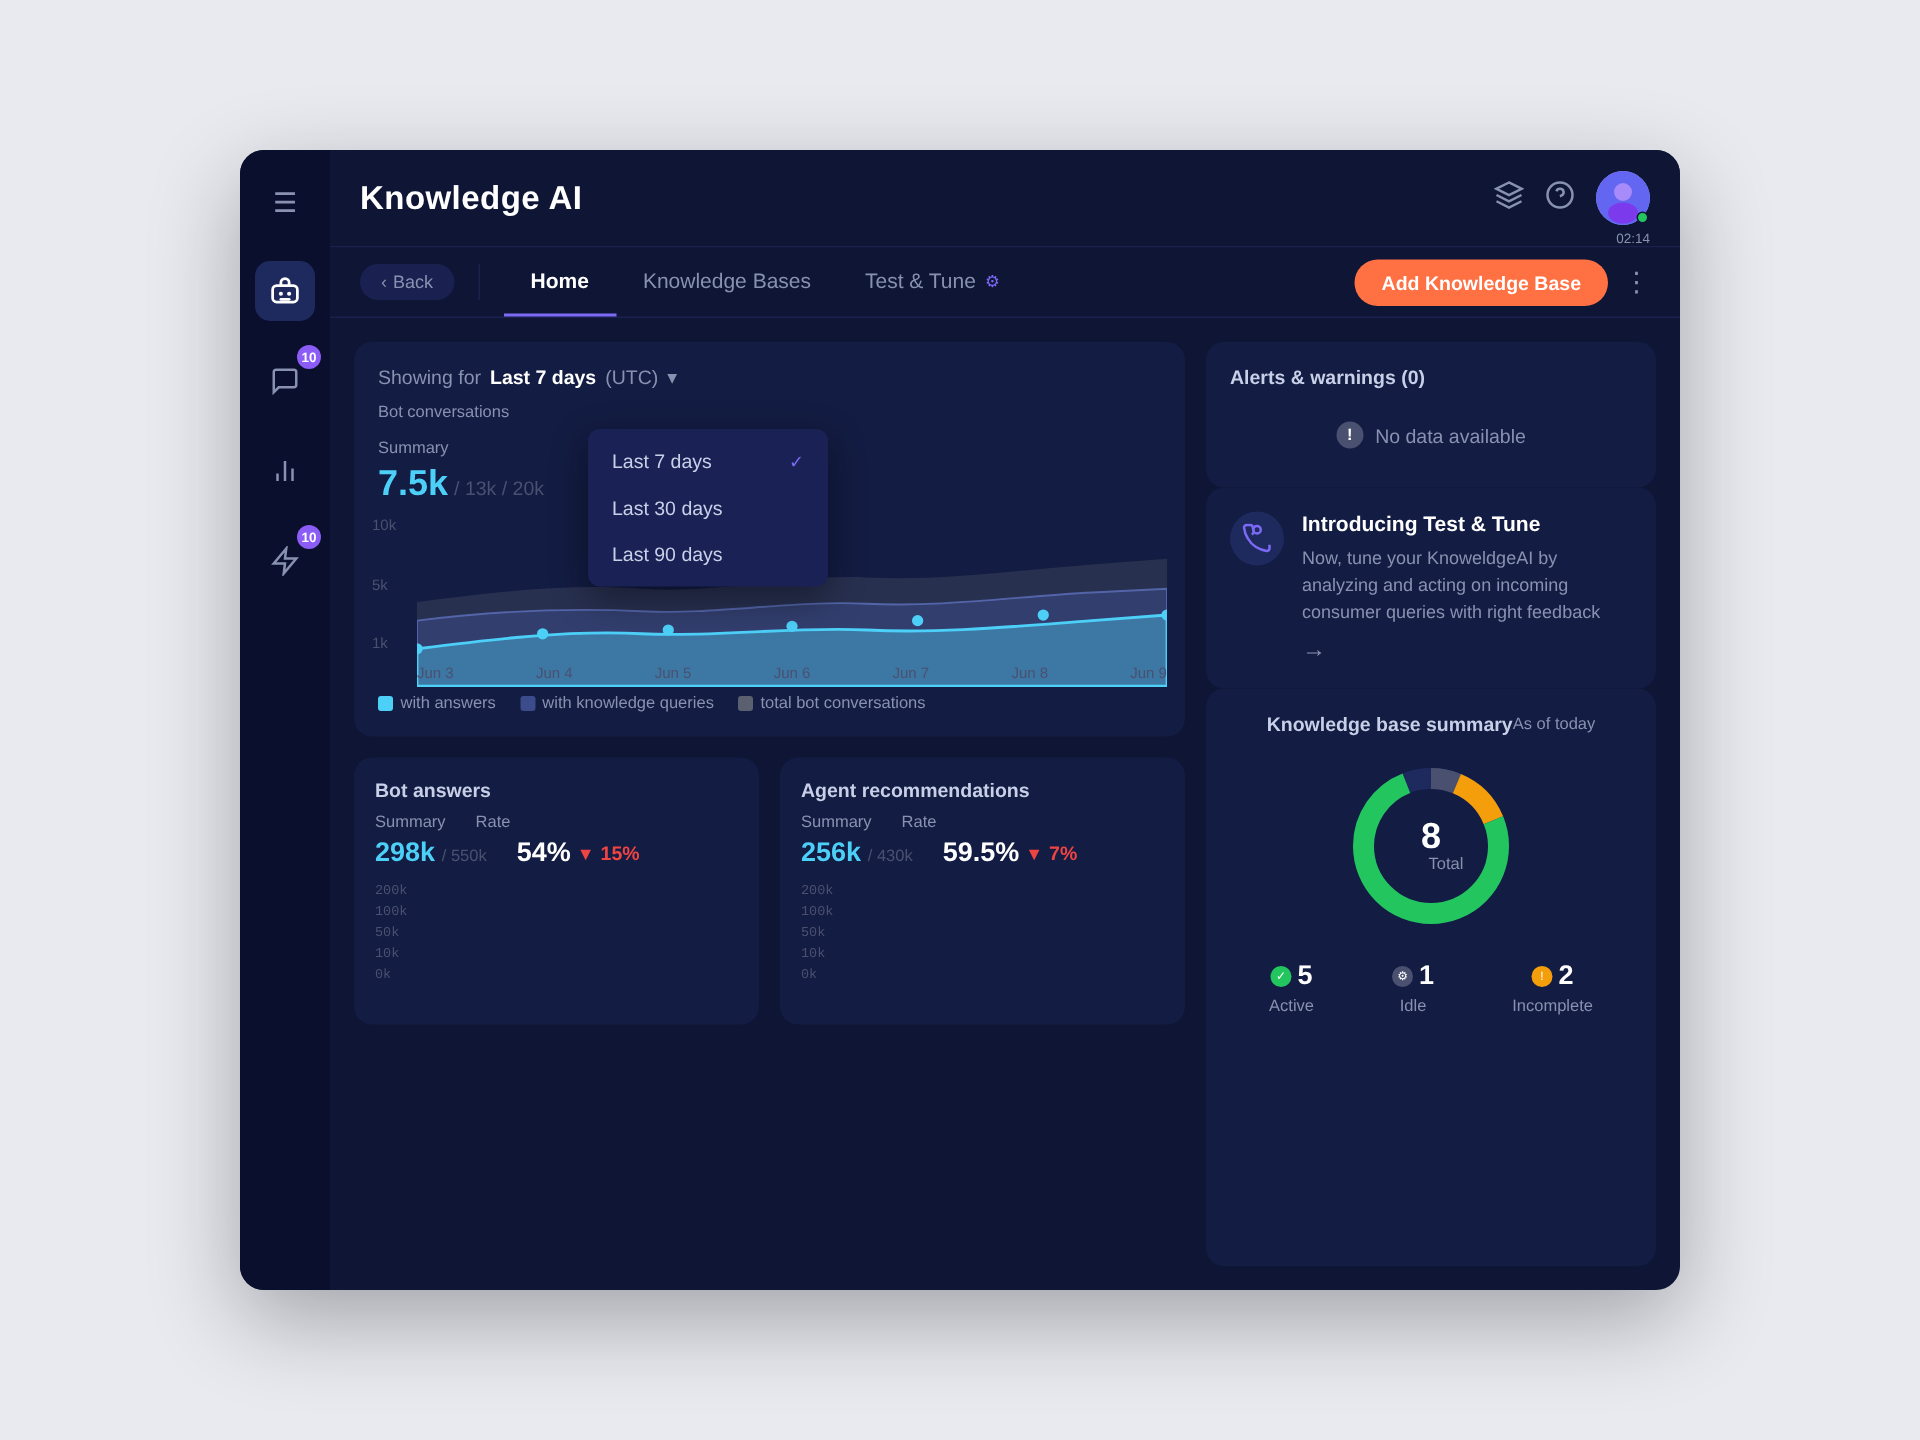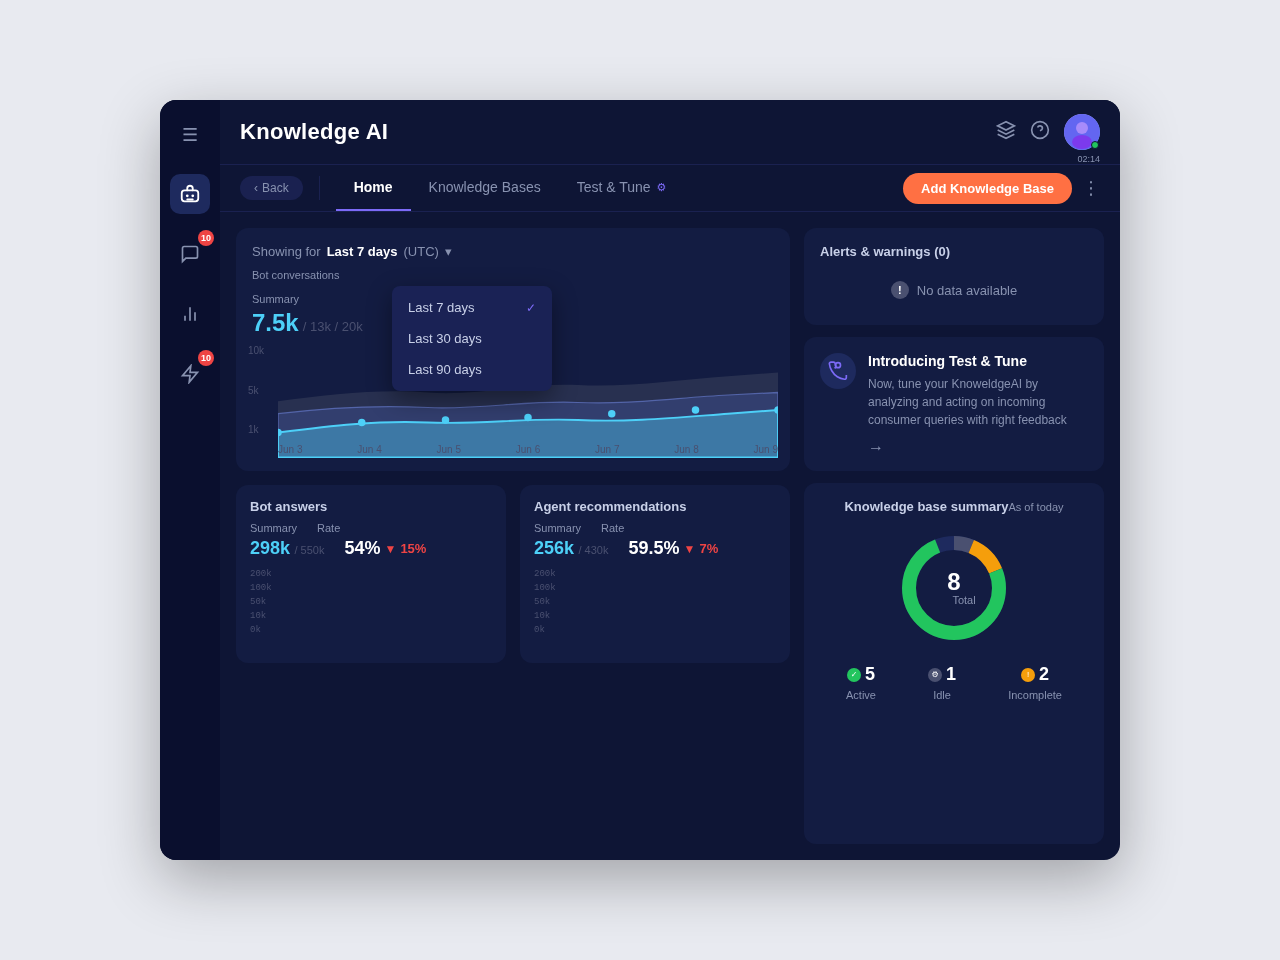--- a/index.html
+++ b/index.html
@@ -50,21 +50,21 @@
       font-size: 18px;
     }
     .sidebar-icon.active {
       background: #1e2a5e;
       color: #fff;
     }
     .badge {
       position: absolute;
       top: -4px;
       right: -4px;
-      background: #ef4444;
+      background: #8b5cf6;
       color: #fff;
       font-size: 9px;
       font-weight: bold;
       width: 16px;
       height: 16px;
       border-radius: 50%;
       display: flex;
       align-items: center;
       justify-content: center;
     }
@@ -449,21 +449,20 @@
     }
     .bar {
       flex: 1;
       border-radius: 2px 2px 0 0;
     }
     
     .right-panel {
       width: 300px;
       display: flex;
       flex-direction: column;
-      gap: 12px;
     }
     .alerts-card {
       background: #131c42;
       border-radius: 12px;
       padding: 16px;
     }
     .alerts-title {
       color: #c8d0e8;
       font-size: 13px;
       font-weight: 600;
@@ -784,20 +783,34 @@
             <div class="chart-x-labels">
               <span>Jun 3</span>
               <span>Jun 4</span>
               <span>Jun 5</span>
               <span>Jun 6</span>
               <span>Jun 7</span>
               <span>Jun 8</span>
               <span>Jun 9</span>
             </div>
           </div>
+          <div class="chart-legend">
+            <div class="legend-item">
+              <div class="legend-dot" style="background:#4dd0f8;"></div>
+              <span>with answers</span>
+            </div>
+            <div class="legend-item">
+              <div class="legend-dot" style="background:#3b4b8c;"></div>
+              <span>with knowledge queries</span>
+            </div>
+            <div class="legend-item">
+              <div class="legend-dot" style="background:#5a6070;"></div>
+              <span>total bot conversations</span>
+            </div>
+          </div>
         </div>
 
         <div class="bottom-cards-row">
 
           <div class="bottom-card">
             <div class="bottom-card-title">Bot answers</div>
             <div class="bottom-stat-labels">
               <span class="bottom-stat-label">Summary</span>
               <span class="bottom-stat-label">Rate</span>
             </div>

